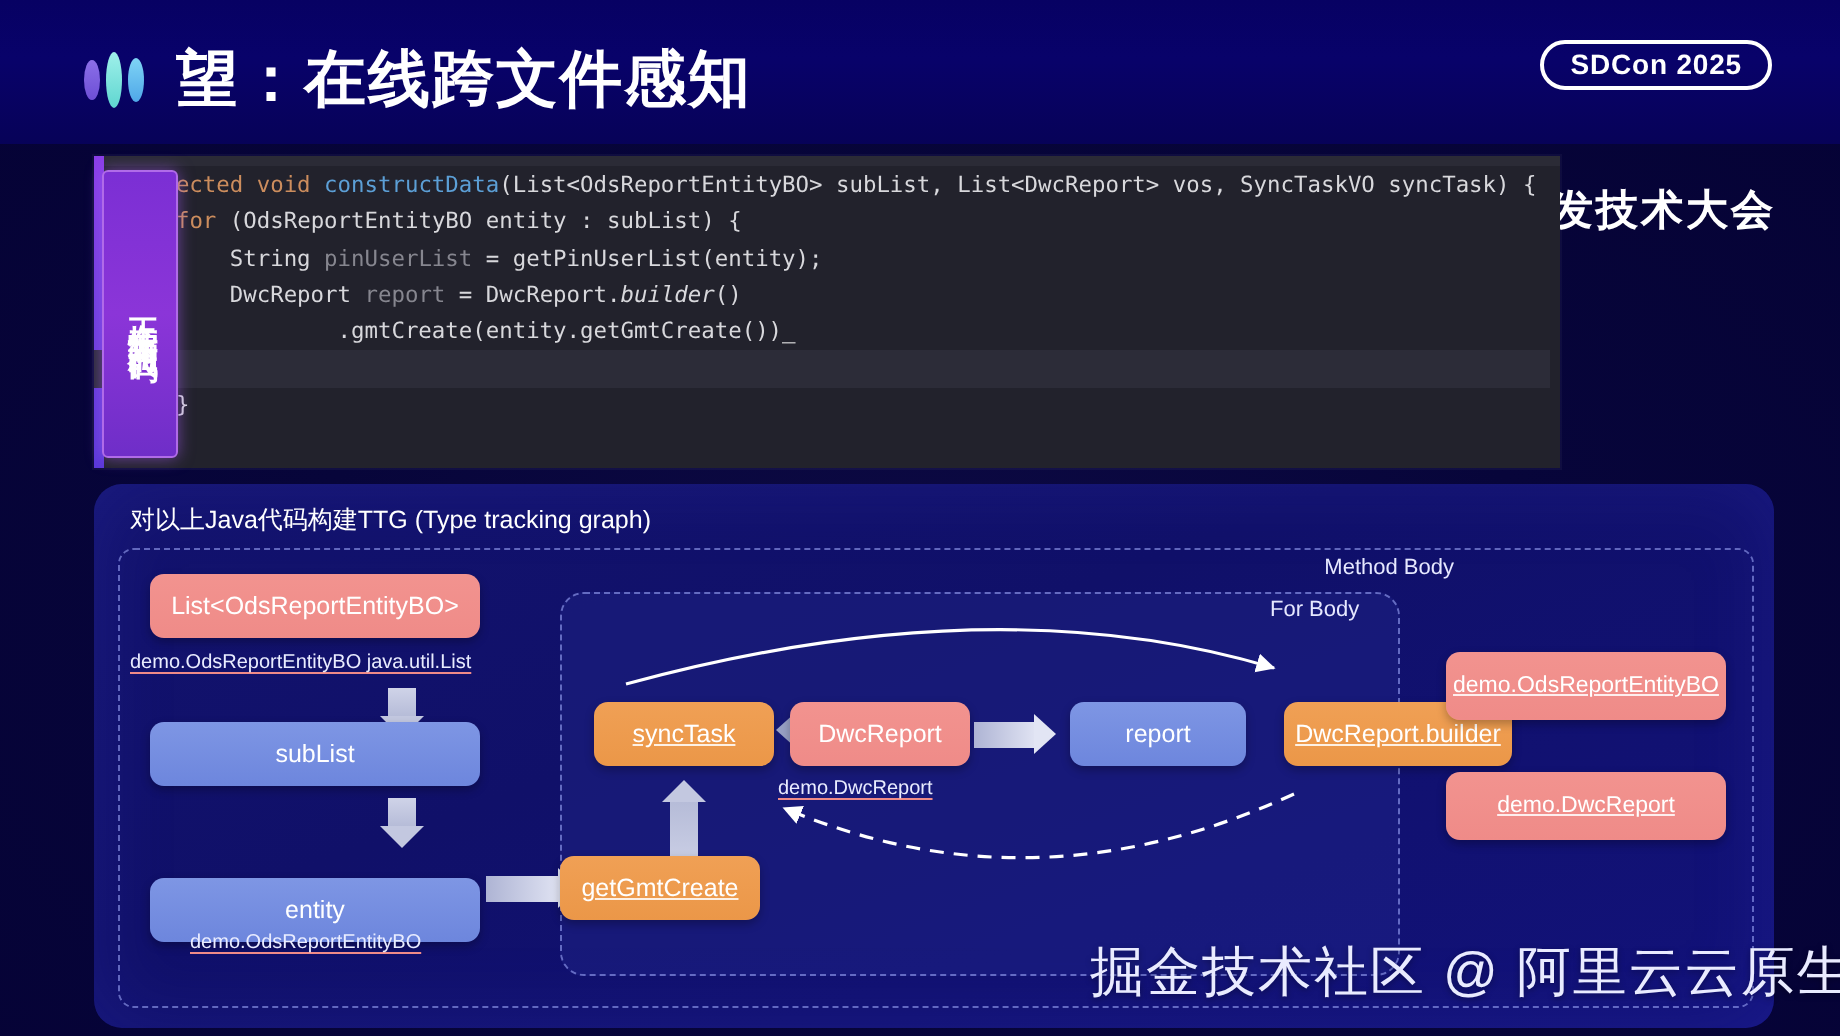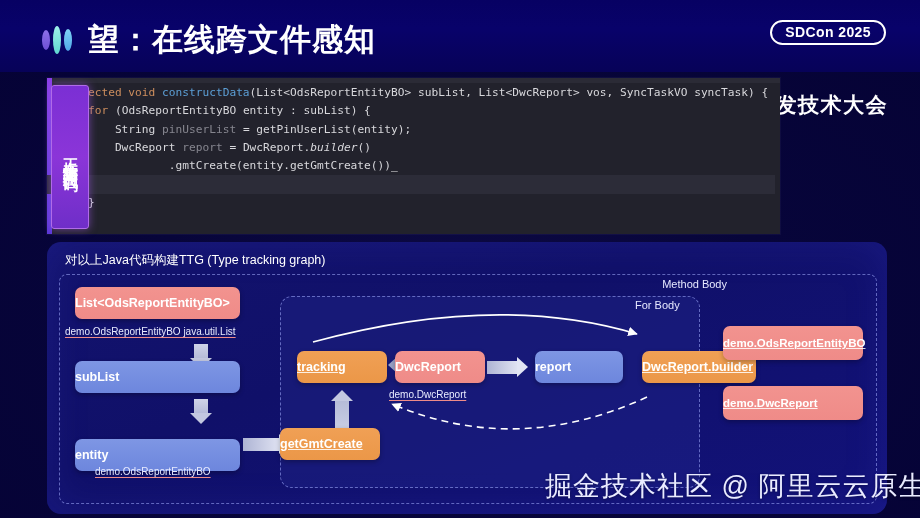--- a/index.html
+++ b/index.html
@@ -120,25 +120,24 @@
     background: rgba(40,45,150,0.30);
   }
   #for-body-label {
     position: absolute; left: 588px; top: 57px;
     font-size: 11px; color: #e6e8ff;
   }
   
   .node {
     position: absolute;
     border-radius: 7px;
-    display: flex; align-items: center; 
+    display: flex; align-items: center; justify-content: center;
     font-size: 12.5px; color: #ffffff;
     text-align: center;
     box-shadow: 0 2px 5px rgba(0,0,0,0.28);
-    font-weight: bold;
   }
   .node.pink   { background: linear-gradient(180deg,#f2938f,#ef8b88); }
   .node.blue   { background: linear-gradient(180deg,#7e96e4,#6d86dd); }
   .node.orange { background: linear-gradient(180deg,#f0a055,#eb9748); }
   .node.ul { text-decoration: underline; text-decoration-color: rgba(255,255,255,0.85); }
   .sublabel {
     position: absolute;
     font-size: 10px; color: #e9ecff;
     text-decoration: underline; text-decoration-style: solid;
     text-decoration-color: #ef8b88;
@@ -279,21 +278,21 @@
       <span>entity</span>
     </div>
     <div class="sublabel" style="left:48px; top:224px;">demo.OdsReportEntityBO</div>
 
     <div class="garrow right" style="left:196px; top:191px; width:48px;">
       <div class="shaft" style="width:36px;"></div>
         <div class="head"></div>
     </div>
 
     <div class="node orange ul" style="left:250px; top:109px; width:90px; height:32px;">
-      <span>tracking</span>
+      <span>syncTask</span>
     </div>
 
     <div class="barrow" style="left:341px; top:114px; width:42px;">
       <div class="head-l"></div>
         <div class="mid" style="width:22px;"></div>
         <div class="head-r" style="border-left-color:#98a0c4;"></div>
     </div>
 
     <div class="node pink" style="left:348px; top:109px; width:90px; height:32px;">
       <span>DwcReport</span>

